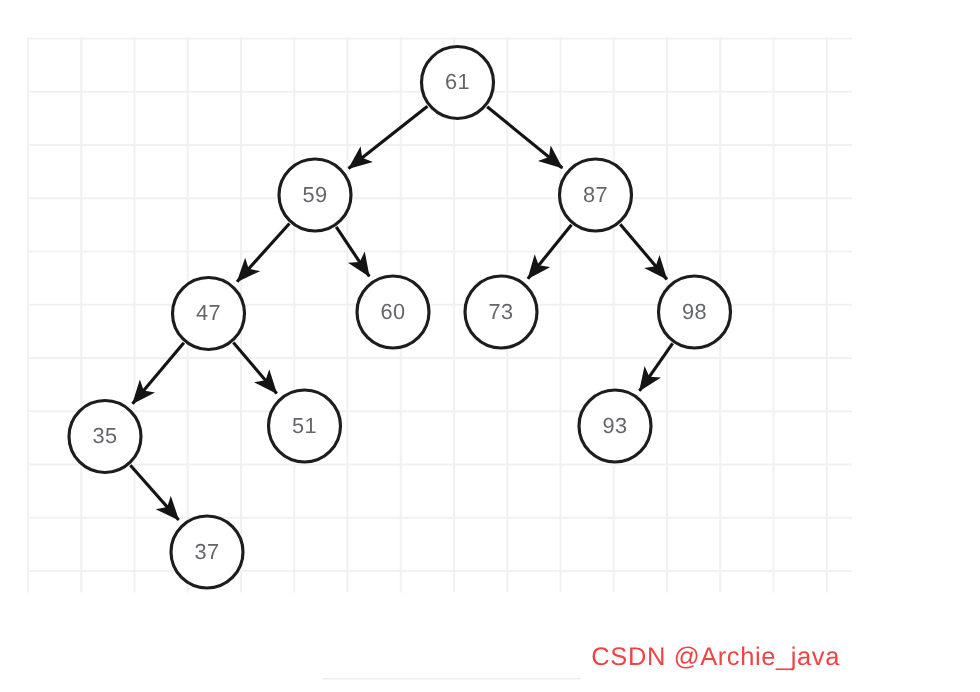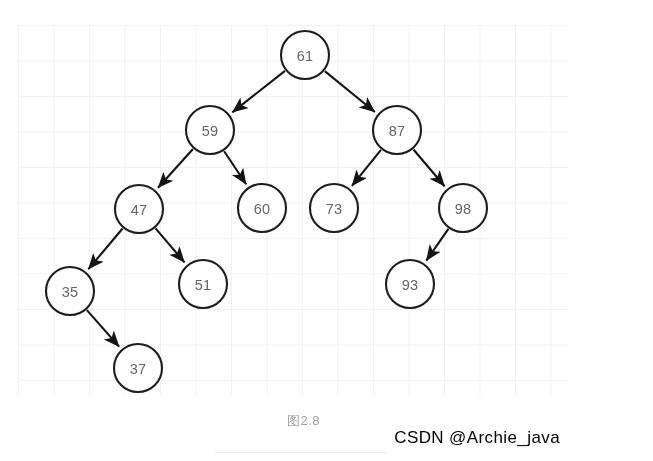--- a/index.html
+++ b/index.html
@@ -67,21 +67,21 @@
     font-size: 13px;
     color: #9d9fa6;
     letter-spacing: 0.5px;
   }
   #csdn-watermark {
     position: absolute;
     right: 8px;
     top: 428px;
     font-family: "Liberation Sans", "DejaVu Sans", sans-serif;
     font-size: 17px;
-    color: #000000;
+    color: #ef4444;
     letter-spacing: 0.4px;
     white-space: nowrap;
     margin-left: 31px;
   }
   #bottom-rule {
     position: absolute;
     left: 215px;
     top: 452px;
     width: 172px;
     height: 1px;
@@ -154,17 +154,16 @@
           <circle cx="410" cy="284" r="24" class="node-circle"></circle>
           <text x="410" y="284.5" class="node-label">93</text>
         </g>
         <g>
           <circle cx="138" cy="368" r="24" class="node-circle"></circle>
           <text x="138" y="368.5" class="node-label">37</text>
         </g>
       </g>
   </svg>
 
-  <div id="figure-caption">图2.8</div>
   <div id="csdn-watermark">CSDN @Archie_java</div>
   <div id="bottom-rule"></div>
 
 </div>
 
 </body></html>

